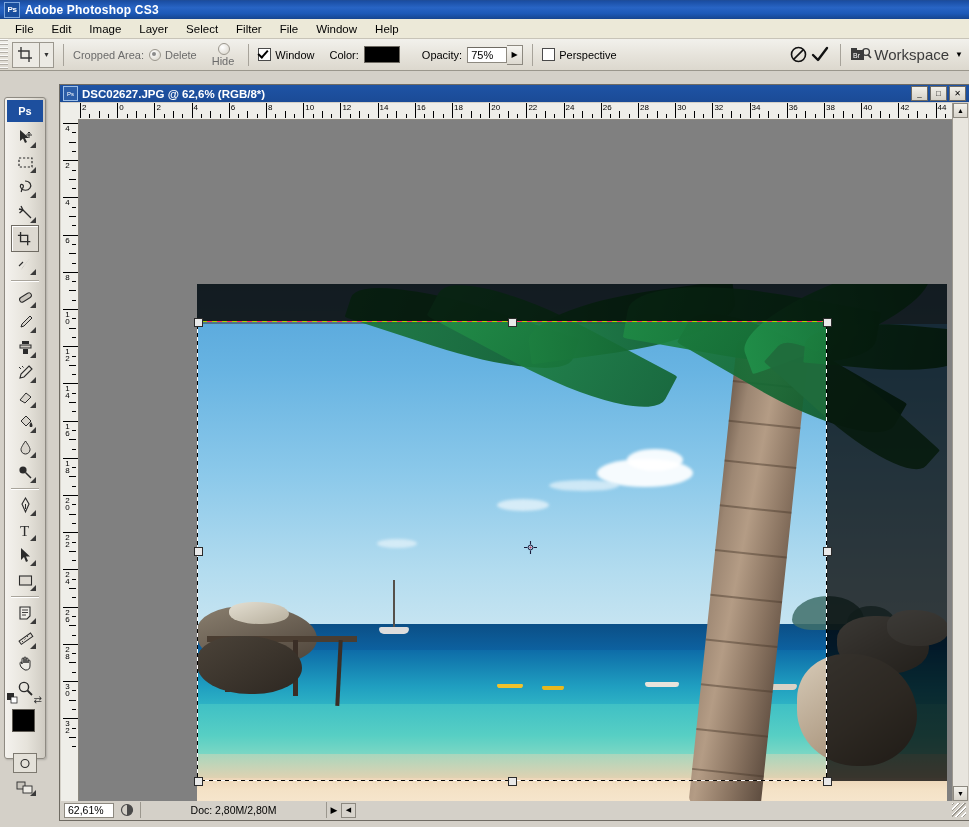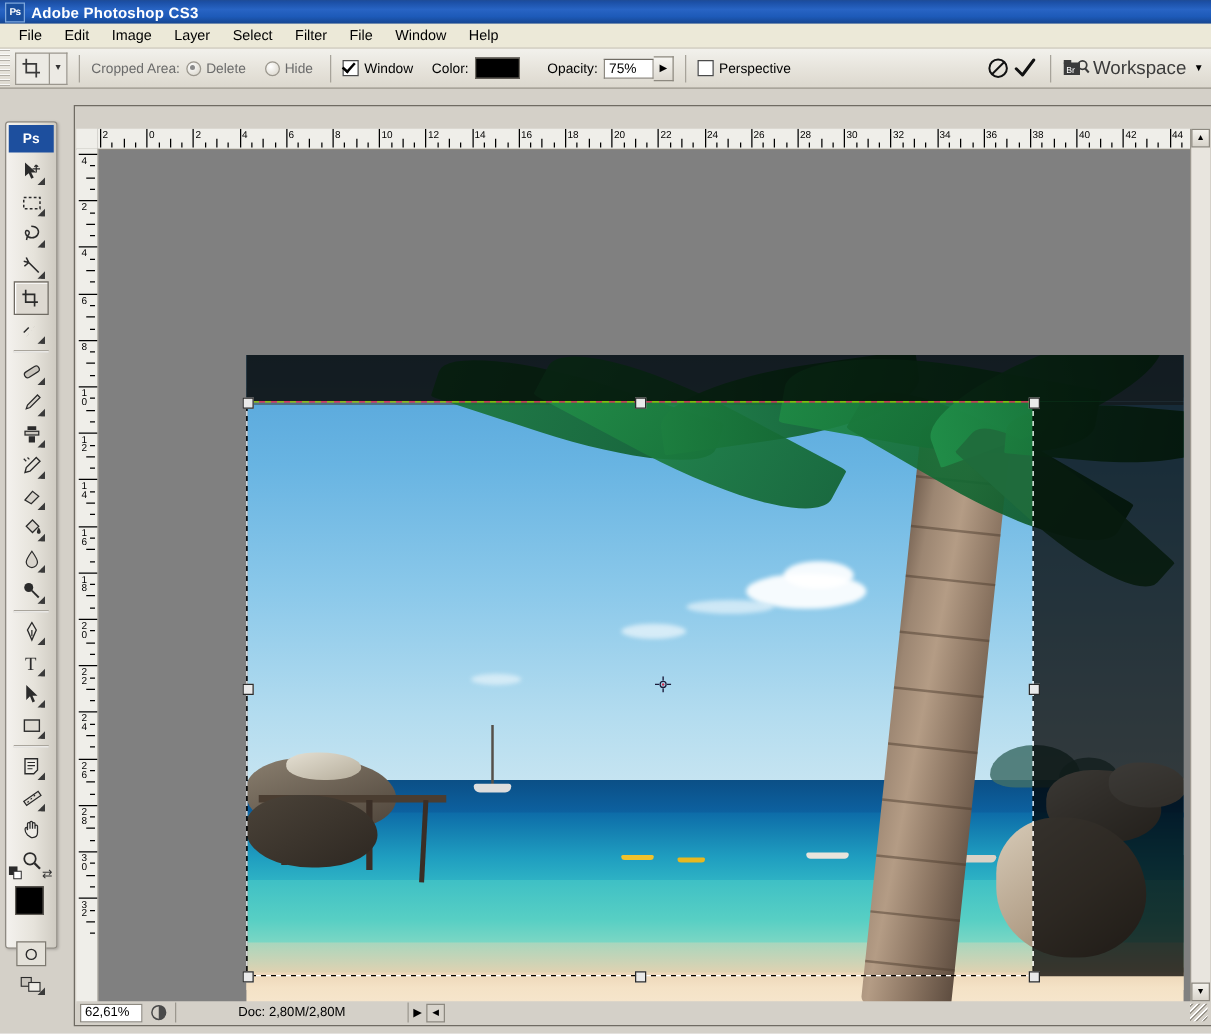--- a/index.html
+++ b/index.html
@@ -196,21 +196,21 @@
       </svg>
     </div>
     <div class="tool-caret">▼</div>
     <div class="ob-sep"></div>
 
     <div class="ob-label">Cropped Area:</div>
     <div style="display:flex;align-items:center;margin-right:10px;">
       <span class="radio on"></span>
       <span class="ob-label">Delete</span>
     </div>
-    <div style="display:flex;align-items:center;">
+    <div style="display:flex;align-items:center;flex-direction:column;">
       <span class="radio"></span>
       <span class="ob-label">Hide</span>
     </div>
 
     <div class="ob-sep"></div>
 
     <div style="display:flex;align-items:center;margin-right:10px;">
       <span class="chk on"></span>
       <span class="ob-label dark">Window</span>
     </div>
@@ -502,20 +502,29 @@
               <rect x="1" y="1" width="8" height="7" fill="#c9c5bd" stroke="#2b2b2b" stroke-width=".9"></rect>
               <rect x="7" y="5" width="9" height="7" fill="#eeece6" stroke="#2b2b2b" stroke-width=".9"></rect>
             </svg>
           <i class="tri"></i>
         </div>
       </div>
     </div>
   </div>
 
   <div class="docwin">
+    <div class="doctitle">
+      <div class="doc-ico">Ps</div>
+      <div class="t">DSC02627.JPG @ 62,6% (RGB/8*)</div>
+      <div class="winbtns">
+        <div class="wbtn">_</div>
+        <div class="wbtn">□</div>
+        <div class="wbtn">✕</div>
+      </div>
+    </div>
 
     <div class="ruler-corner"></div>
     <div class="ruler-h" id="rulerH">
         <div class="rtick" style="left: 2px; top: 0px; width: 1px; height: 15px;"></div>
         <div class="rlab" style="left: 4px; top: 1px;">2</div>
         <div class="rtick" style="left: 11.3px; top: 11px; width: 1px; height: 4px;"></div>
         <div class="rtick" style="left: 20.6px; top: 8px; width: 1px; height: 7px;"></div>
         <div class="rtick" style="left: 29.9px; top: 11px; width: 1px; height: 4px;"></div>
         <div class="rtick" style="left: 39.2px; top: 0px; width: 1px; height: 15px;"></div>
         <div class="rlab" style="left: 41.2px; top: 1px;">0</div>

